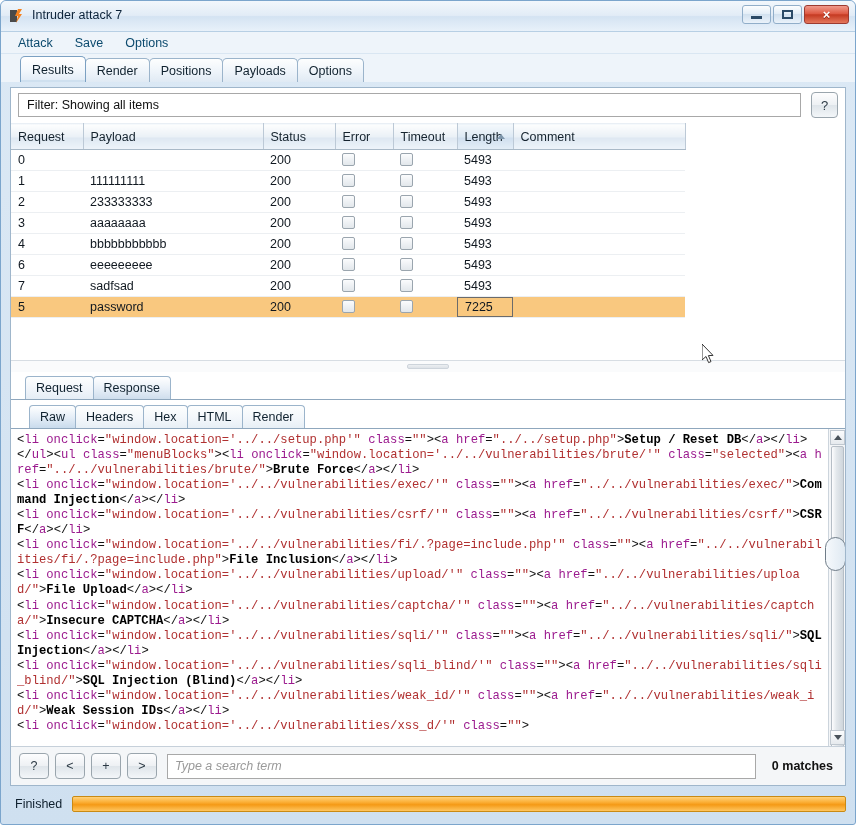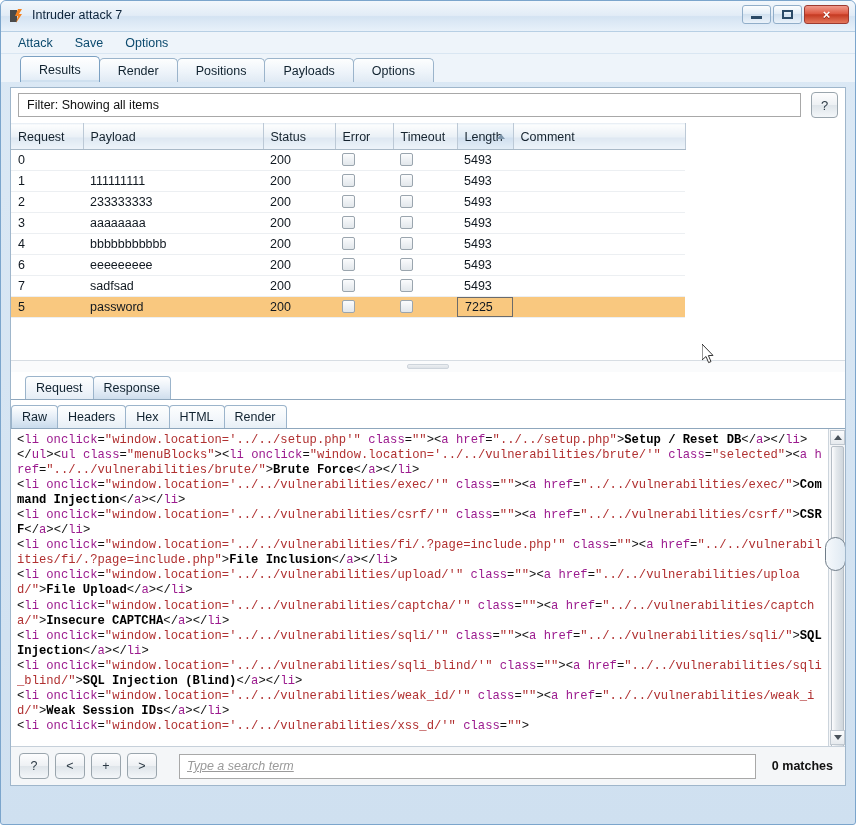--- a/index.html
+++ b/index.html
@@ -66,21 +66,21 @@
   
   .tabstrip {
     position: relative;
     height: 28px;
     padding-left: 19px;
     background: #eef4fa;
     display: flex; align-items: flex-end;
   }
   .tab {
     height: 24px;
-    padding: 0 18px;
+    padding: 0 11px;
     margin-right: -1px;
     display: flex; align-items: center;
     font-size: 12.5px; color: #10222f;
     border: 1px solid #9bb4cb;
     border-bottom: none;
     border-radius: 5px 5px 0 0;
     background: linear-gradient(to bottom, #fdfefe 0%, #eef4fa 55%, #e0eaf4 100%);
   }
   .tab.active {
     background: linear-gradient(to bottom, #ffffff 0%, #f2f7fc 55%, #dfeaf5 100%);
@@ -213,21 +213,21 @@
     border-radius: 4px 4px 0 0;
     margin-right: -1px;
     background: linear-gradient(to bottom, #fdfefe 0%, #f1f5fa 55%, #e5edf5 100%);
   }
   .msgtab.active {
     background: linear-gradient(to bottom, #ffffff 0%, #e9f0f8 50%, #cfdeed 100%);
     z-index: 3;
   }
   .subtabstrip {
     position: absolute; left: 0; right: 0; top: 313px;
-    height: 28px; 
+    height: 28px; padding-left: 18px;
     display: flex; align-items: flex-end;
     background: #ffffff;
     border-bottom: 1px solid #8fa7bd;
   }
   .subtab {
     height: 23px; padding: 0 10px;
     display: flex; align-items: center;
     font-size: 12.5px; color: #10222f;
     border: 1px solid #9bb4cb; border-bottom: none;
     border-radius: 4px 4px 0 0;
@@ -306,22 +306,22 @@
     width: 30px; height: 26px;
     border: 1px solid #9aa5ad; border-radius: 4px;
     background: linear-gradient(to bottom, #fdfdfe 0%, #eef1f4 48%, #dfe5ea 52%, #f3f6f9 100%);
     display: flex; align-items: center; justify-content: center;
     font-size: 12.5px; color: #2c3a45;
   }
   .searchinput {
     flex: 1; height: 25px;
     border: 1px solid #a8a8a8; background: #fff;
     display: flex; align-items: center;
-    padding-left: 7px; margin-left: 16px;
-    font-size: 12.5px; font-style: italic; color: #9a9a9a; text-decoration: underline;
+    padding-left: 7px; margin-left: 4px;
+    font-size: 12.5px; font-style: italic; color: #9a9a9a;
   }
   .matches { font-size: 12.5px; color: #111; padding: 0 4px 0 10px; font-weight: bold; }
 
   
   .statusbar {
     position: absolute; left: 9px; right: 9px; bottom: 8px; height: 24px;
     display: flex; align-items: center; gap: 10px;
   }
   .statustext { font-size: 12.5px; color: #0e1f2d; padding-left: 5px; }
   .progress {
@@ -529,18 +529,22 @@
       <div class="sbtn">+</div>
       <div class="sbtn">&gt;</div>
       <div class="searchinput">
         <span>Type a search term</span>
       </div>
       <div class="matches">0 matches</div>
     </div>
 
   </div>
 
+  <div class="statusbar">
+    <div class="statustext">Finished</div>
+    <div class="progress"></div>
+  </div>
 
   <svg class="cursor" viewBox="0 0 14 21">
     <polygon points="0,0 0,16 4,12.5 6.6,18.6 9,17.6 6.4,11.6 11,11.4" fill="#ffffff" stroke="#333" stroke-width="1"></polygon>
   </svg>
 
 </div>
 
 </body></html>

